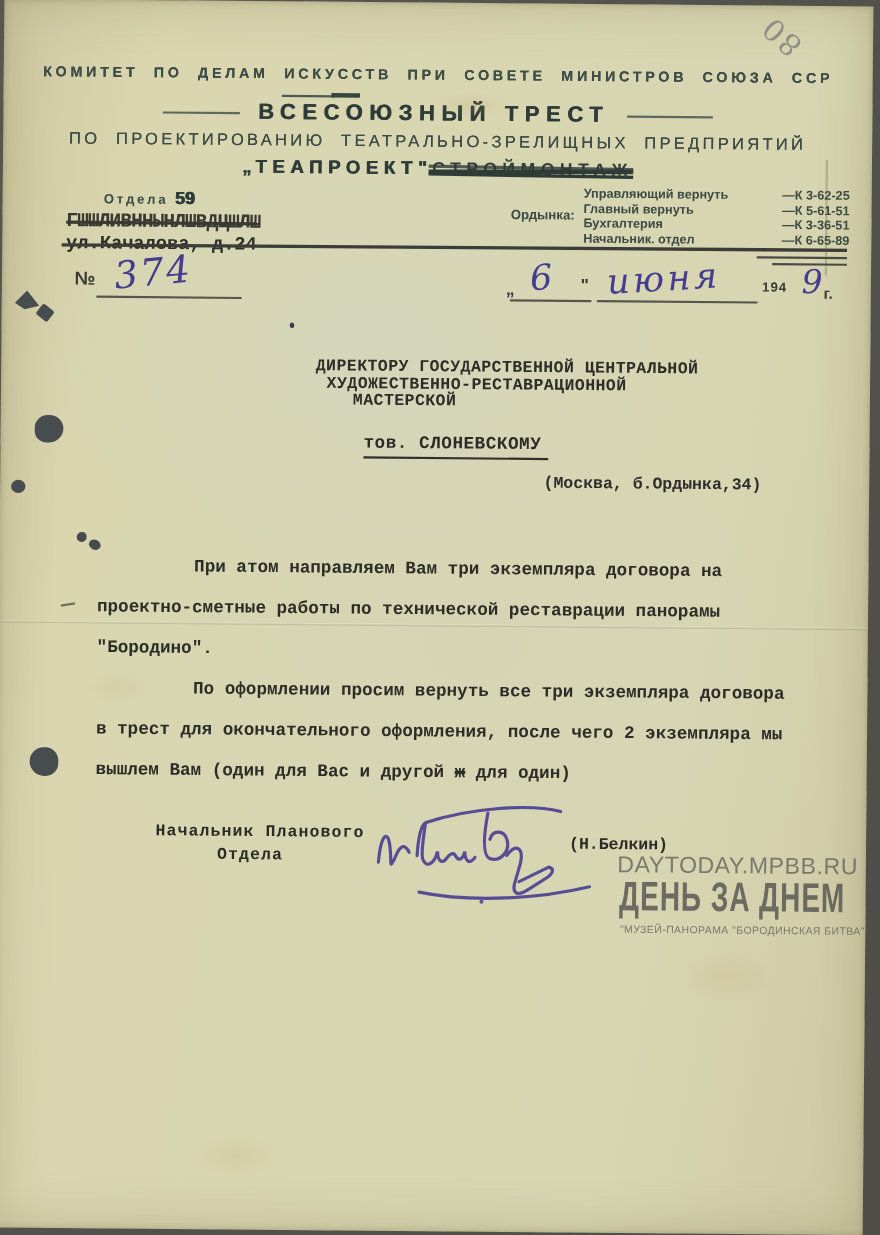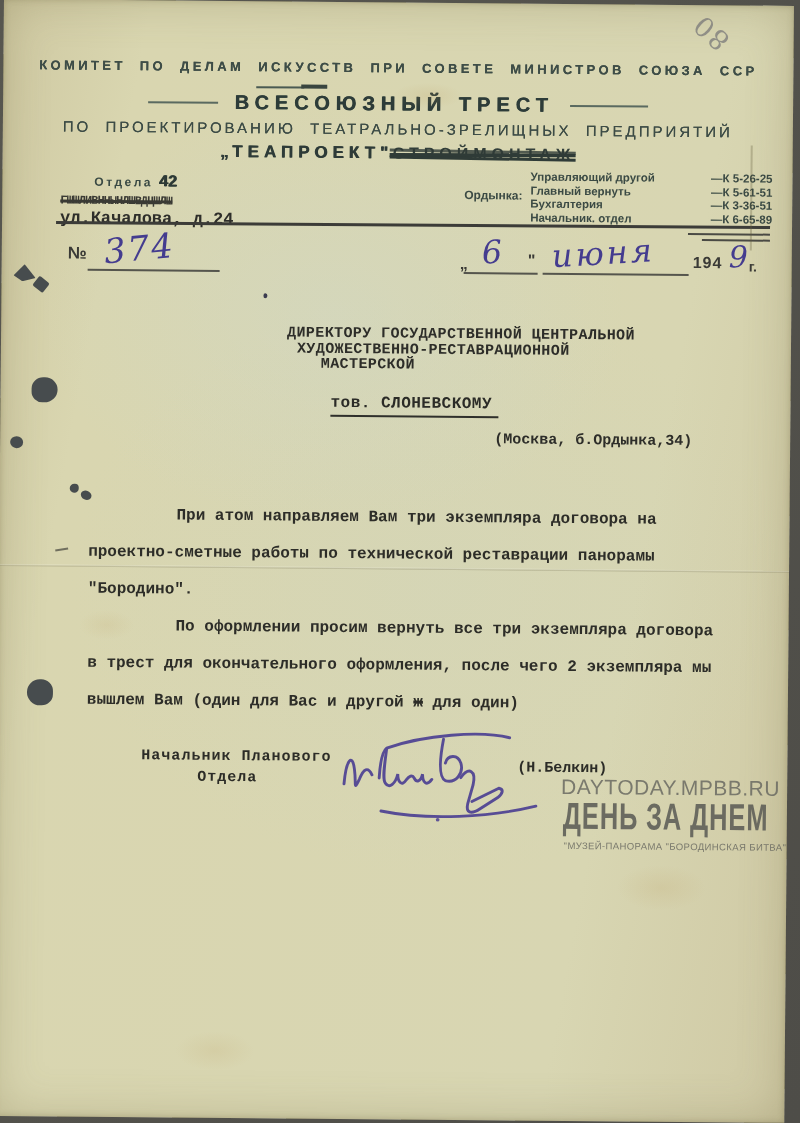--- a/index.html
+++ b/index.html
@@ -43,21 +43,21 @@
   .org-struck::before,.org-struck::after{
     content:"";position:absolute;left:-3px;right:-1px;background:#2f3b37;
   }
   .org-struck::before{top:42%;height:4px;transform:rotate(-0.4deg);}
   .org-struck::after{top:64%;height:3px;transform:rotate(0.5deg);box-shadow:0 -7px 0 rgba(47,59,55,0.8);}
   
   .addr-block{left:58px;top:172px;color:#33403c;}
   .addr-city{margin-left:34px;font-size:12px;letter-spacing:2.5px;color:#3a4a44;font-weight:bold;}
   .addr-index{font-size:16px;letter-spacing:0;font-weight:bold;color:#2d3a36;text-shadow:1px 0 0 #2d3a36;}
   .addr-struck{margin-top:2px;font-family:"Liberation Mono","DejaVu Sans Mono",monospace;
-    font-size:12px;font-weight:bold;letter-spacing:-1px;color:#3a3a34;position:relative;display:inline-block;}
+    font-size:18px;font-weight:bold;letter-spacing:-1px;color:#3a3a34;position:relative;display:inline-block;}
   .addr-struck::before{content:"";position:absolute;left:0;right:0;top:46%;height:3px;background:#3a3a34;}
   .addr-street{margin-top:1px;font-family:"Liberation Mono","DejaVu Sans Mono",monospace;
     font-size:17px;font-weight:bold;color:#2e2e2a;}
   .phones{left:462px;top:167px;width:308px;display:flex;gap:8px;color:#3b4a44;}
   .phones-label{font-size:12px;font-weight:bold;margin-top:18px;white-space:nowrap;}
   .phone-rows{flex:1;}
   .phone-row{display:flex;font-size:11.5px;font-weight:bold;line-height:13.5px;white-space:nowrap;}
   .phone-name{flex:1;}
   .phone-num{text-align:right;}
   .main-rule{left:54px;top:221px;width:714px;height:3px;background:#3c3c38;transform:rotate(-0.1deg);}
@@ -67,21 +67,21 @@
   .no-label{left:66px;top:244px;font-size:17px;font-weight:bold;color:#3a3a36;}
   .no-line{left:86px;top:269px;width:132px;height:2px;background:#55554d;}
   .ink{color:#443c8f;font-family:"DejaVu Serif",serif;font-style:italic;}
   .no-value{left:102px;top:228px;font-size:34px;transform:rotate(-6deg);letter-spacing:2px;}
   .q-open{left:458px;top:252px;font-size:16px;color:#3a3a36;font-weight:bold;}
   .day-value{left:480px;top:230px;font-size:32px;transform:rotate(-4deg);}
   .q-close{left:526px;top:248px;font-size:16px;color:#3a3a36;font-weight:bold;}
   .day-line{left:462px;top:269px;width:74px;height:2px;background:#55554d;}
   .month-value{left:550px;top:230px;font-size:32px;transform:rotate(-4deg);letter-spacing:3px;}
   .month-line{left:541px;top:269px;width:146px;height:2px;background:#55554d;}
-  .year-printed{left:691px;top:249px;font-size:16px;font-weight:bold;color:#3a3a36;letter-spacing:1px;}
+  .year-printed{left:691px;top:249px;font-size:12px;font-weight:bold;color:#3a3a36;letter-spacing:1px;}
   .year-digit{left:727px;top:234px;font-size:30px;}
   .year-suffix{left:747px;top:253px;font-size:14px;font-weight:bold;color:#3a3a36;}
   .ink-dot{width:4px;height:5px;border-radius:50%;background:#3c3c50;}
   
   .mono{font-family:"Liberation Mono","DejaVu Sans Mono",monospace;}
   .addressee-1{left:286px;top:323px;}
   .addressee-2{left:296px;top:339px;}
   .addressee-3{left:320px;top:354px;}
   .addressee-line{font-size:15px;font-weight:bold;color:#2d2d29;letter-spacing:0.4px;white-space:nowrap;}
   .tov{left:330px;top:392px;font-size:16px;font-weight:bold;color:#2b2b27;
@@ -143,32 +143,32 @@
 
   <div class="abs subtitle">ПО ПРОЕКТИРОВАНИЮ ТЕАТРАЛЬНО-ЗРЕЛИЩНЫХ ПРЕДПРИЯТИЙ</div>
 
   <div class="abs orgline">
     <span class="org-name">„ТЕАПРОЕКТ"</span><span class="org-struck">СТРОЙМОНТАЖ</span>
   </div>
 
   <div class="abs addr-block">
     <div class="addr-city">
       <span>Отдела</span>
-      <span class="addr-index">42</span>
+      <span class="addr-index">59</span>
     </div>
     <div class="addr-struck">ГШШЛИВННЫНЛШВДЦШЛШ</div>
     <div class="addr-street">ул.Качалова, д.24</div>
   </div>
 
   <div class="abs phones">
     <div class="phones-label">Ордынка:</div>
     <div class="phone-rows">
       <div class="phone-row">
-        <span class="phone-name">Управляющий другой</span>
-        <span class="phone-num">—К 5-26-25</span>
+        <span class="phone-name">Управляющий вернуть</span>
+        <span class="phone-num">—К 3-62-25</span>
       </div>
       <div class="phone-row">
         <span class="phone-name">Главный вернуть</span>
         <span class="phone-num">—К 5-61-51</span>
       </div>
       <div class="phone-row">
         <span class="phone-name">Бухгалтерия</span>
         <span class="phone-num">—К 3-36-51</span>
       </div>
       <div class="phone-row">

